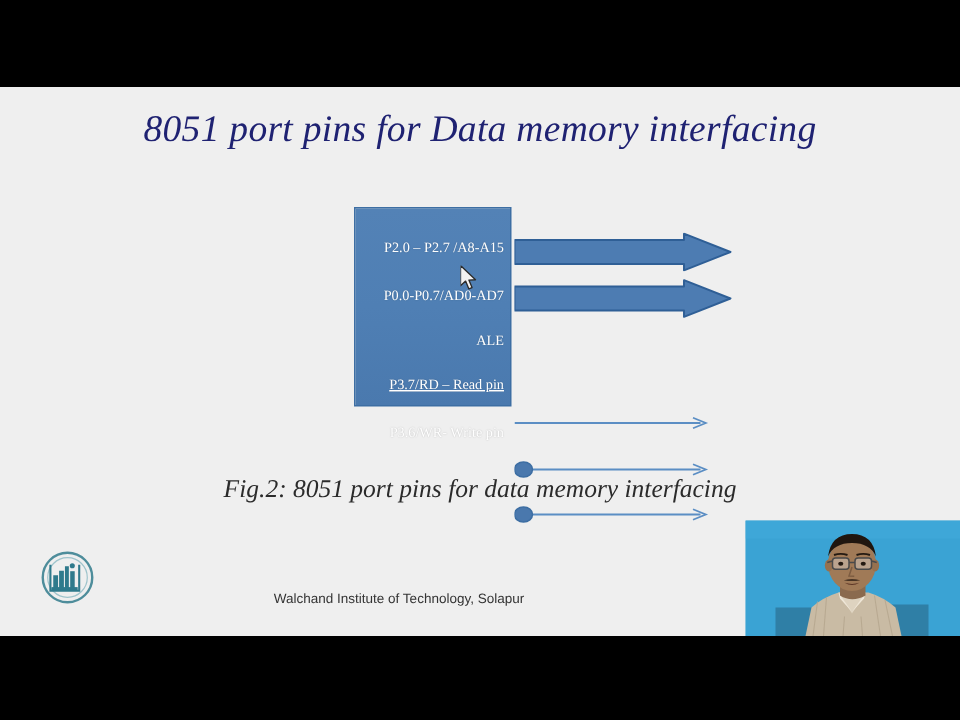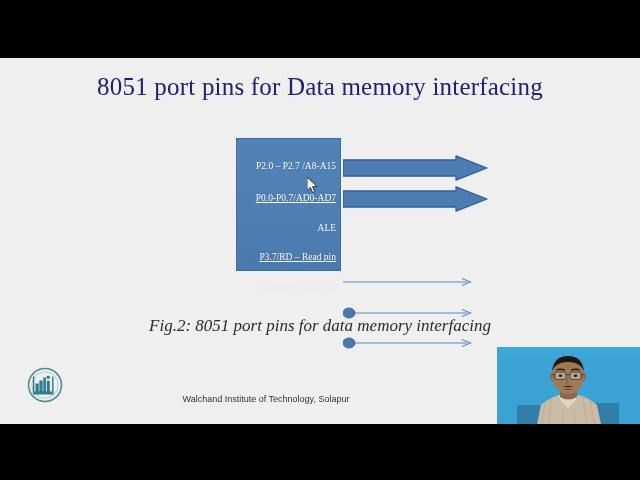--- a/index.html
+++ b/index.html
@@ -48,20 +48,21 @@
     left: 0;
     top: 14px;
     width: 640px;
     text-align: center;
     font-family: "Liberation Serif", serif;
     font-size: 25px;
     line-height: 30px;
     color: #1f2272;
     letter-spacing: 0.2px;
     white-space: nowrap;
+    font-style: italic;
   }
 
   
   #diagram {
     position: absolute;
     left: 0;
     top: 0;
     width: 640px;
     height: 366px;
   }
@@ -82,21 +83,21 @@
     right: 4px;
     color: #ffffff;
     font-family: "Liberation Serif", serif;
     font-size: 9.5px;
     line-height: 11px;
     white-space: nowrap;
     text-align: right;
     text-shadow: 0 0 1px rgba(0,0,0,0.25);
   }
   .pin-label.l1 { top: 22px; }
-  .pin-label.l2 { top: 54px; text-decoration: underline; }
+  .pin-label.l2 { top: 54px; }
   .pin-label.l3 { top: 84px; }
   .pin-label.l4 { top: 113px; text-decoration: underline; }
   .pin-label.l5 { top: 145px; padding-left: 40px; }
 
   
   .block-arrow {
     position: absolute;
     left: 343px;
   }
   .block-arrow svg { display: block; }

